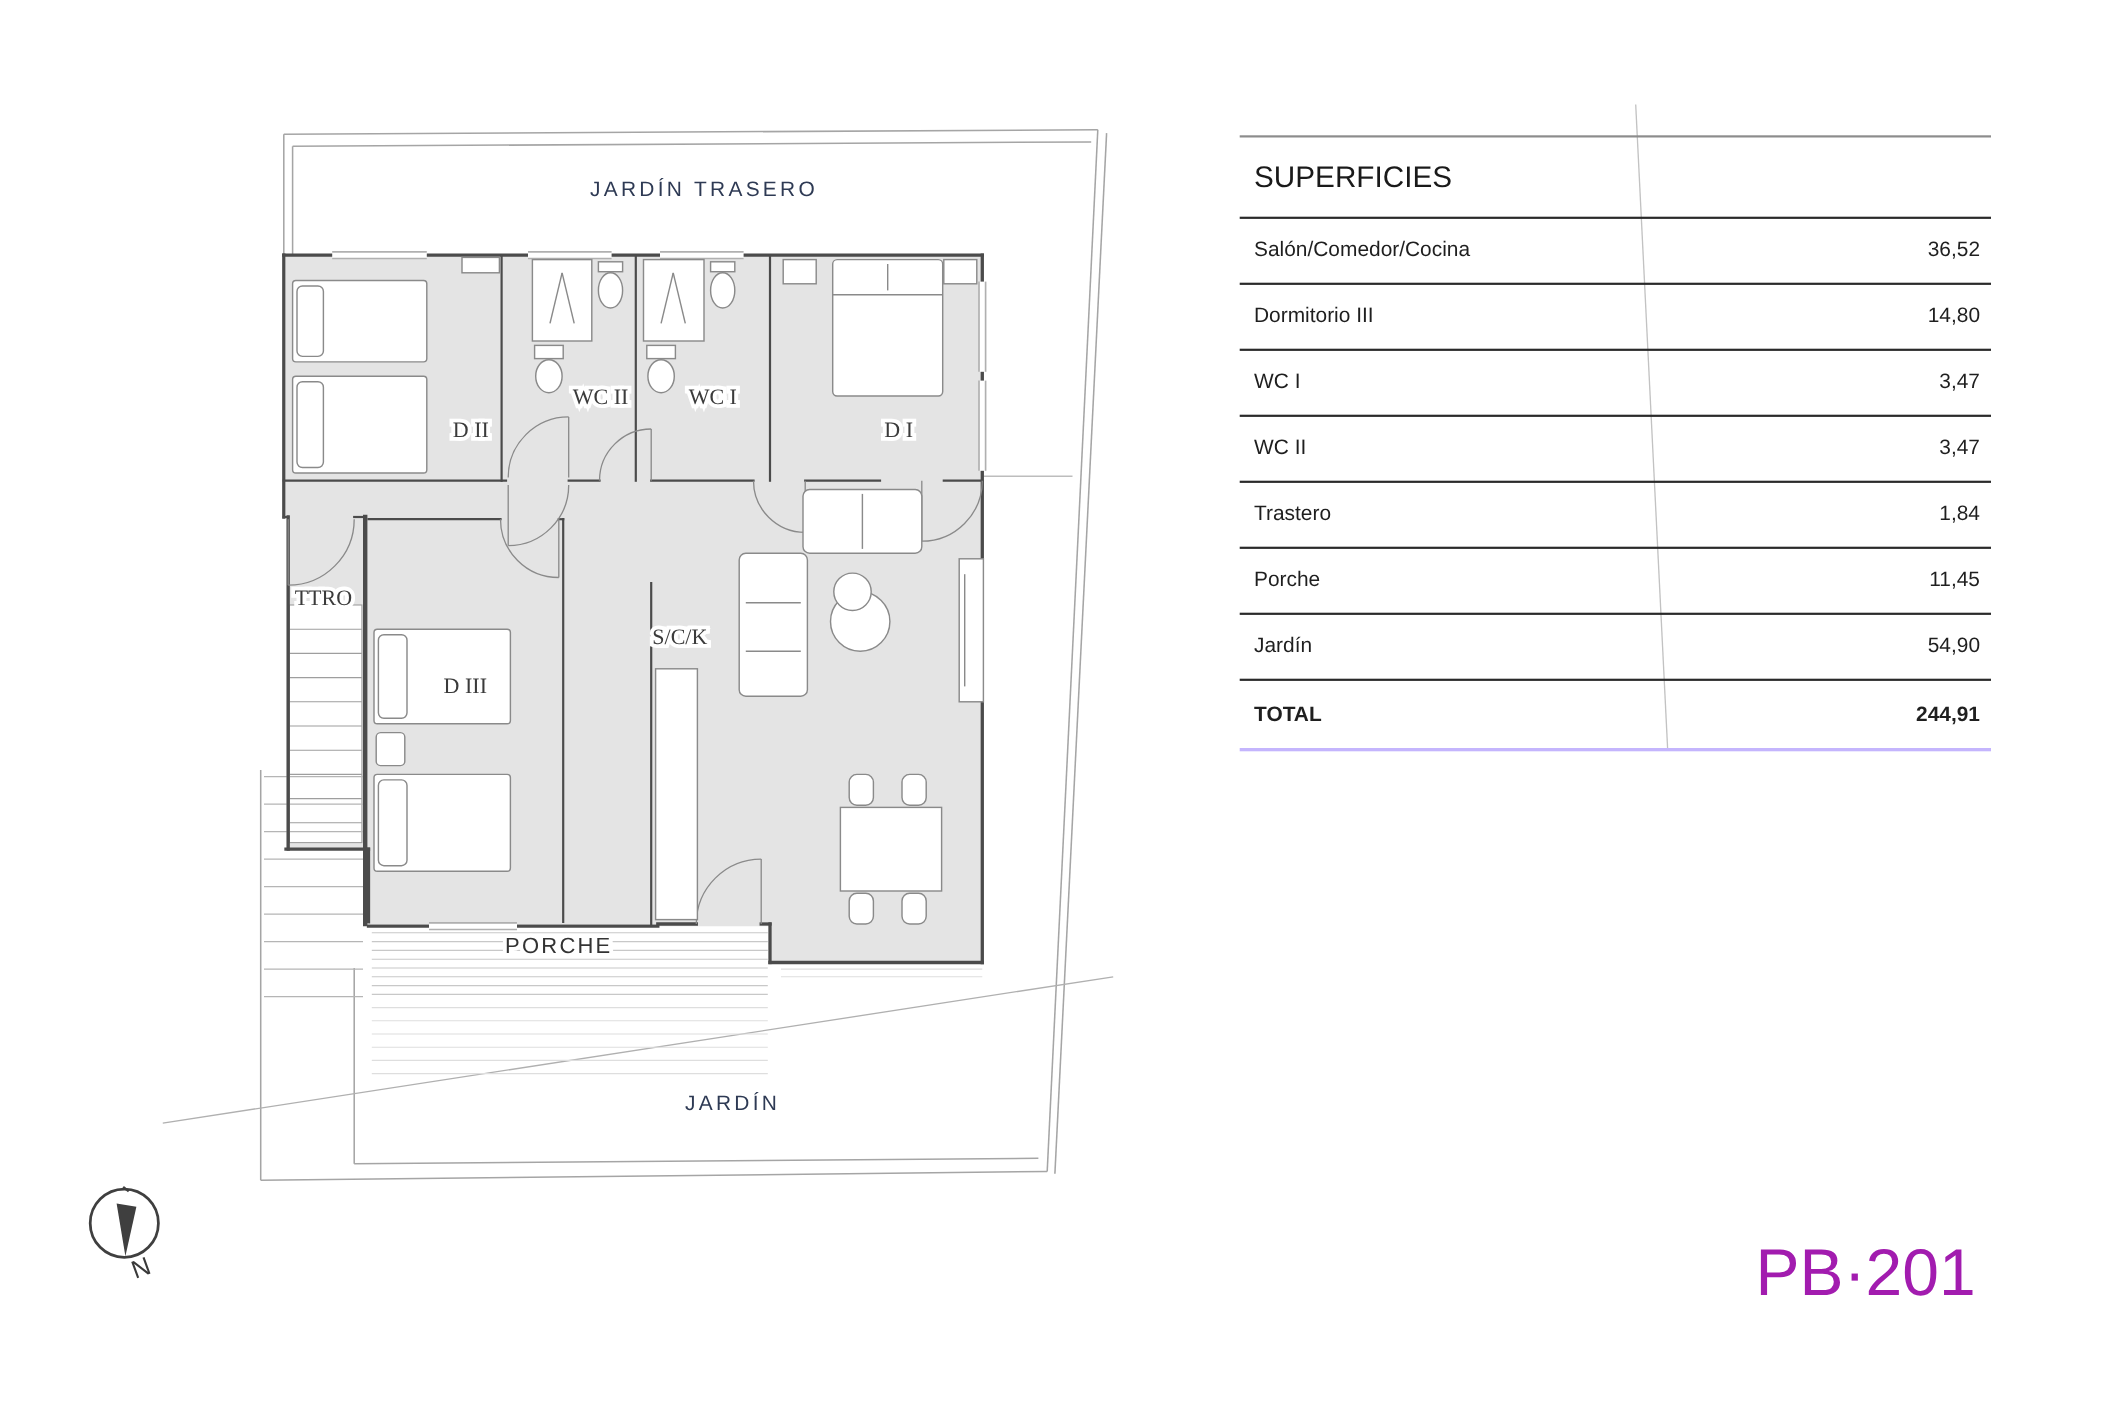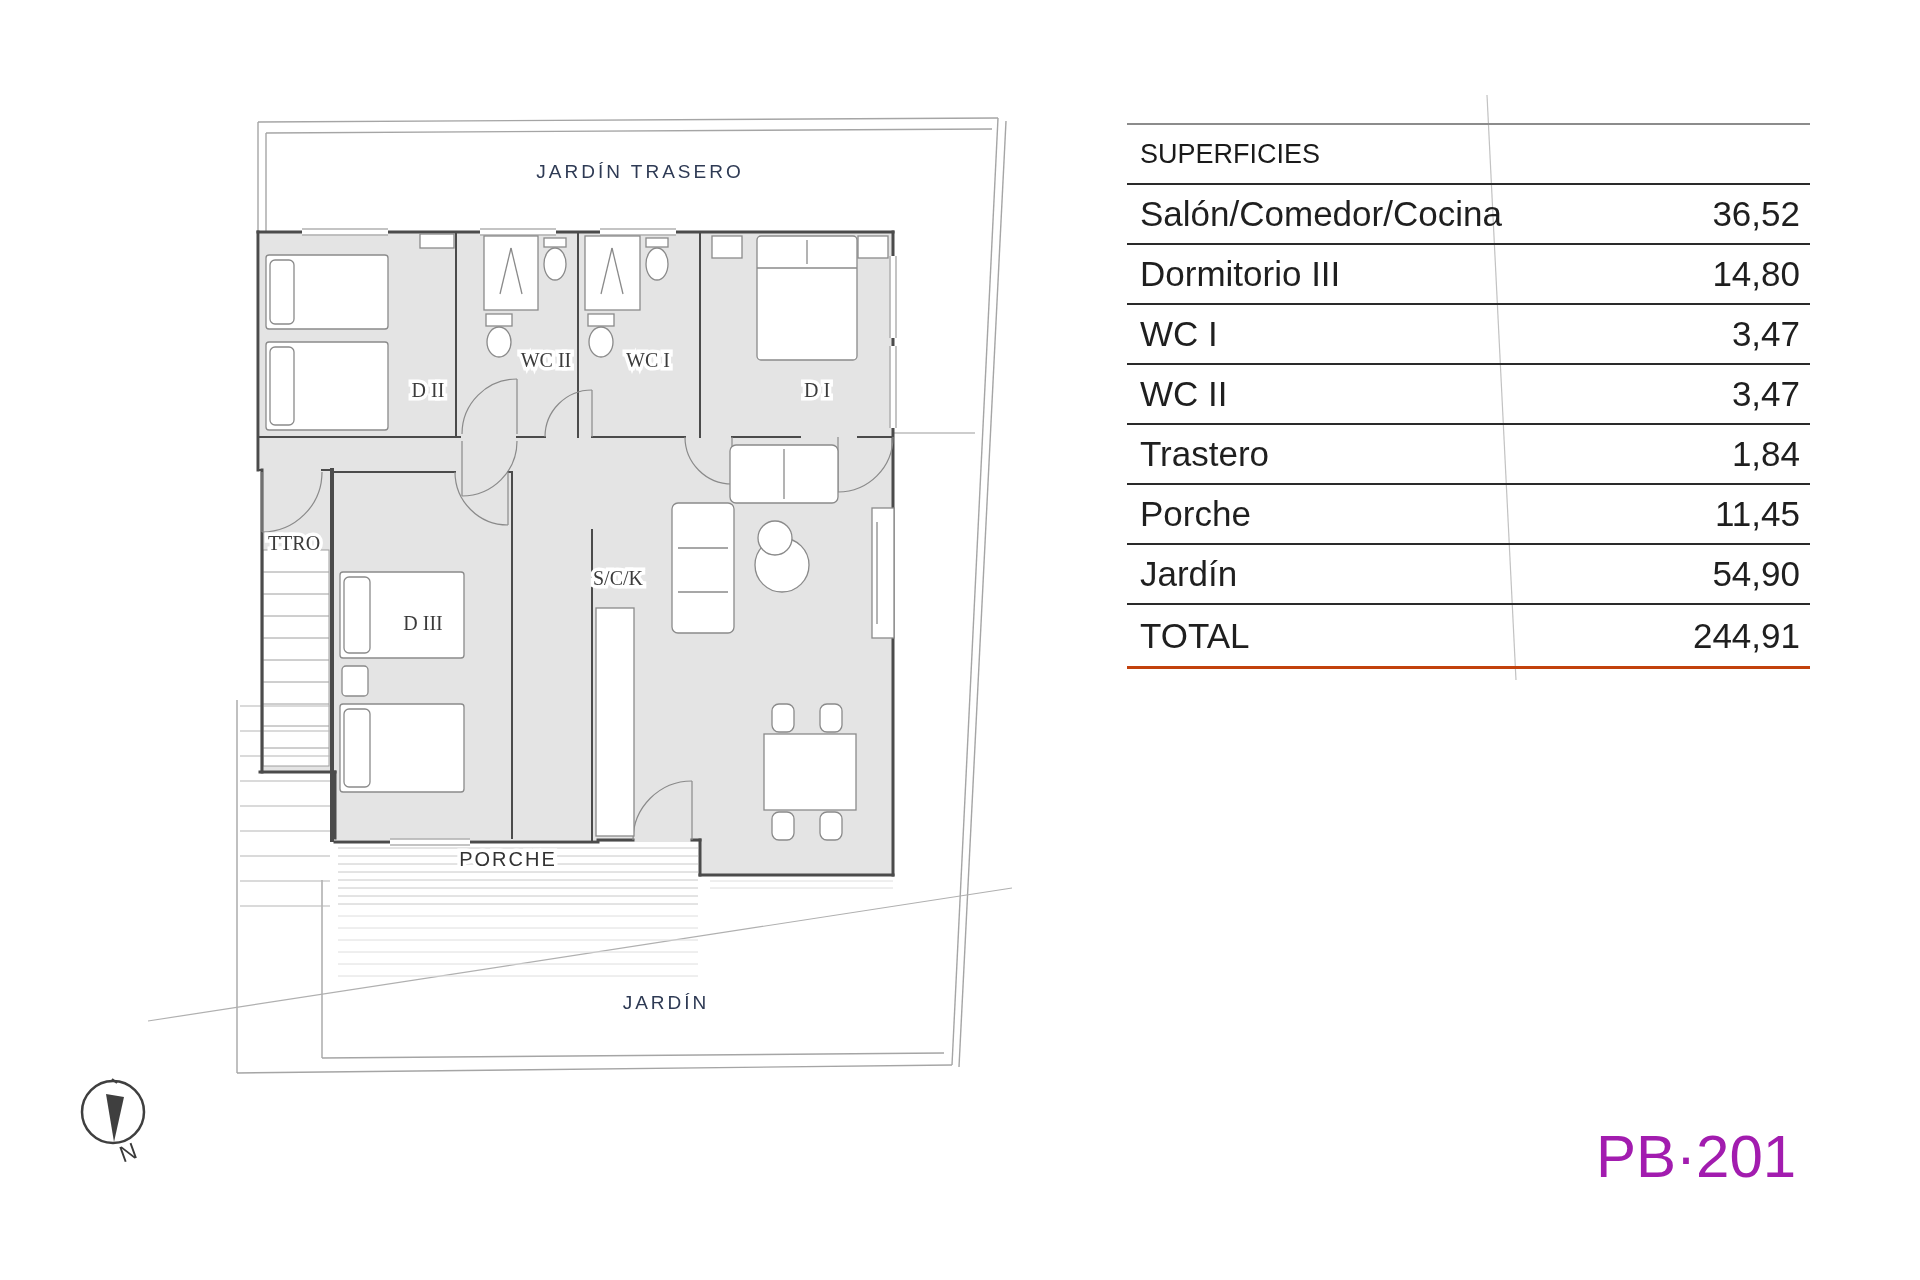--- a/index.html
+++ b/index.html
@@ -2,27 +2,27 @@
 <html><head>
 <meta charset="utf-8">
 <style>
   html,body{margin:0;padding:0;background:#ffffff;}
   body{width:1920px;height:1280px;position:relative;overflow:hidden;
        font-family:"Liberation Sans",sans-serif;color:#1f1f1f;}
   #plan-svg{position:absolute;left:0;top:0;width:1920px;height:1280px;}
 
   
   #surface-table{position:absolute;left:1127px;top:123px;width:683px;}
-  .tbl-header{height:62px;display:flex;align-items:center;
+  .tbl-header{height:76px;display:flex;align-items:center;
       border-top:2px solid #8c8c8c;border-bottom:2px solid #2a2a2a;
       font-size:27px;color:#1a1a1a;padding-left:13px;box-sizing:border-box;}
   .tbl-row{height:60px;display:flex;align-items:center;justify-content:space-between;
-      border-bottom:2px solid #2a2a2a;font-size:35px;box-sizing:border-box;
+      border-bottom:2px solid #2a2a2a;font-size:19px;box-sizing:border-box;
       padding-left:13px;padding-right:10px;background:transparent;}
-  .tbl-row.total{height:64px;font-weight:normal;border-bottom:3px solid #c2410c;}
+  .tbl-row.total{height:64px;font-weight:bold;border-bottom:3px solid #c4b5fd;}
   .rl{white-space:nowrap;}
   .rv{white-space:nowrap;text-align:right;}
 
   
   #plan-code{position:absolute;left:1596px;top:1122px;width:310px;
       font-size:60px;color:#a21caf;white-space:nowrap;}
 
   
   .navy-label{font-family:"Liberation Sans",sans-serif;font-size:19px;fill:#2e3a54;
       letter-spacing:3px;paint-order:stroke;stroke:#ffffff;stroke-width:6px;}

